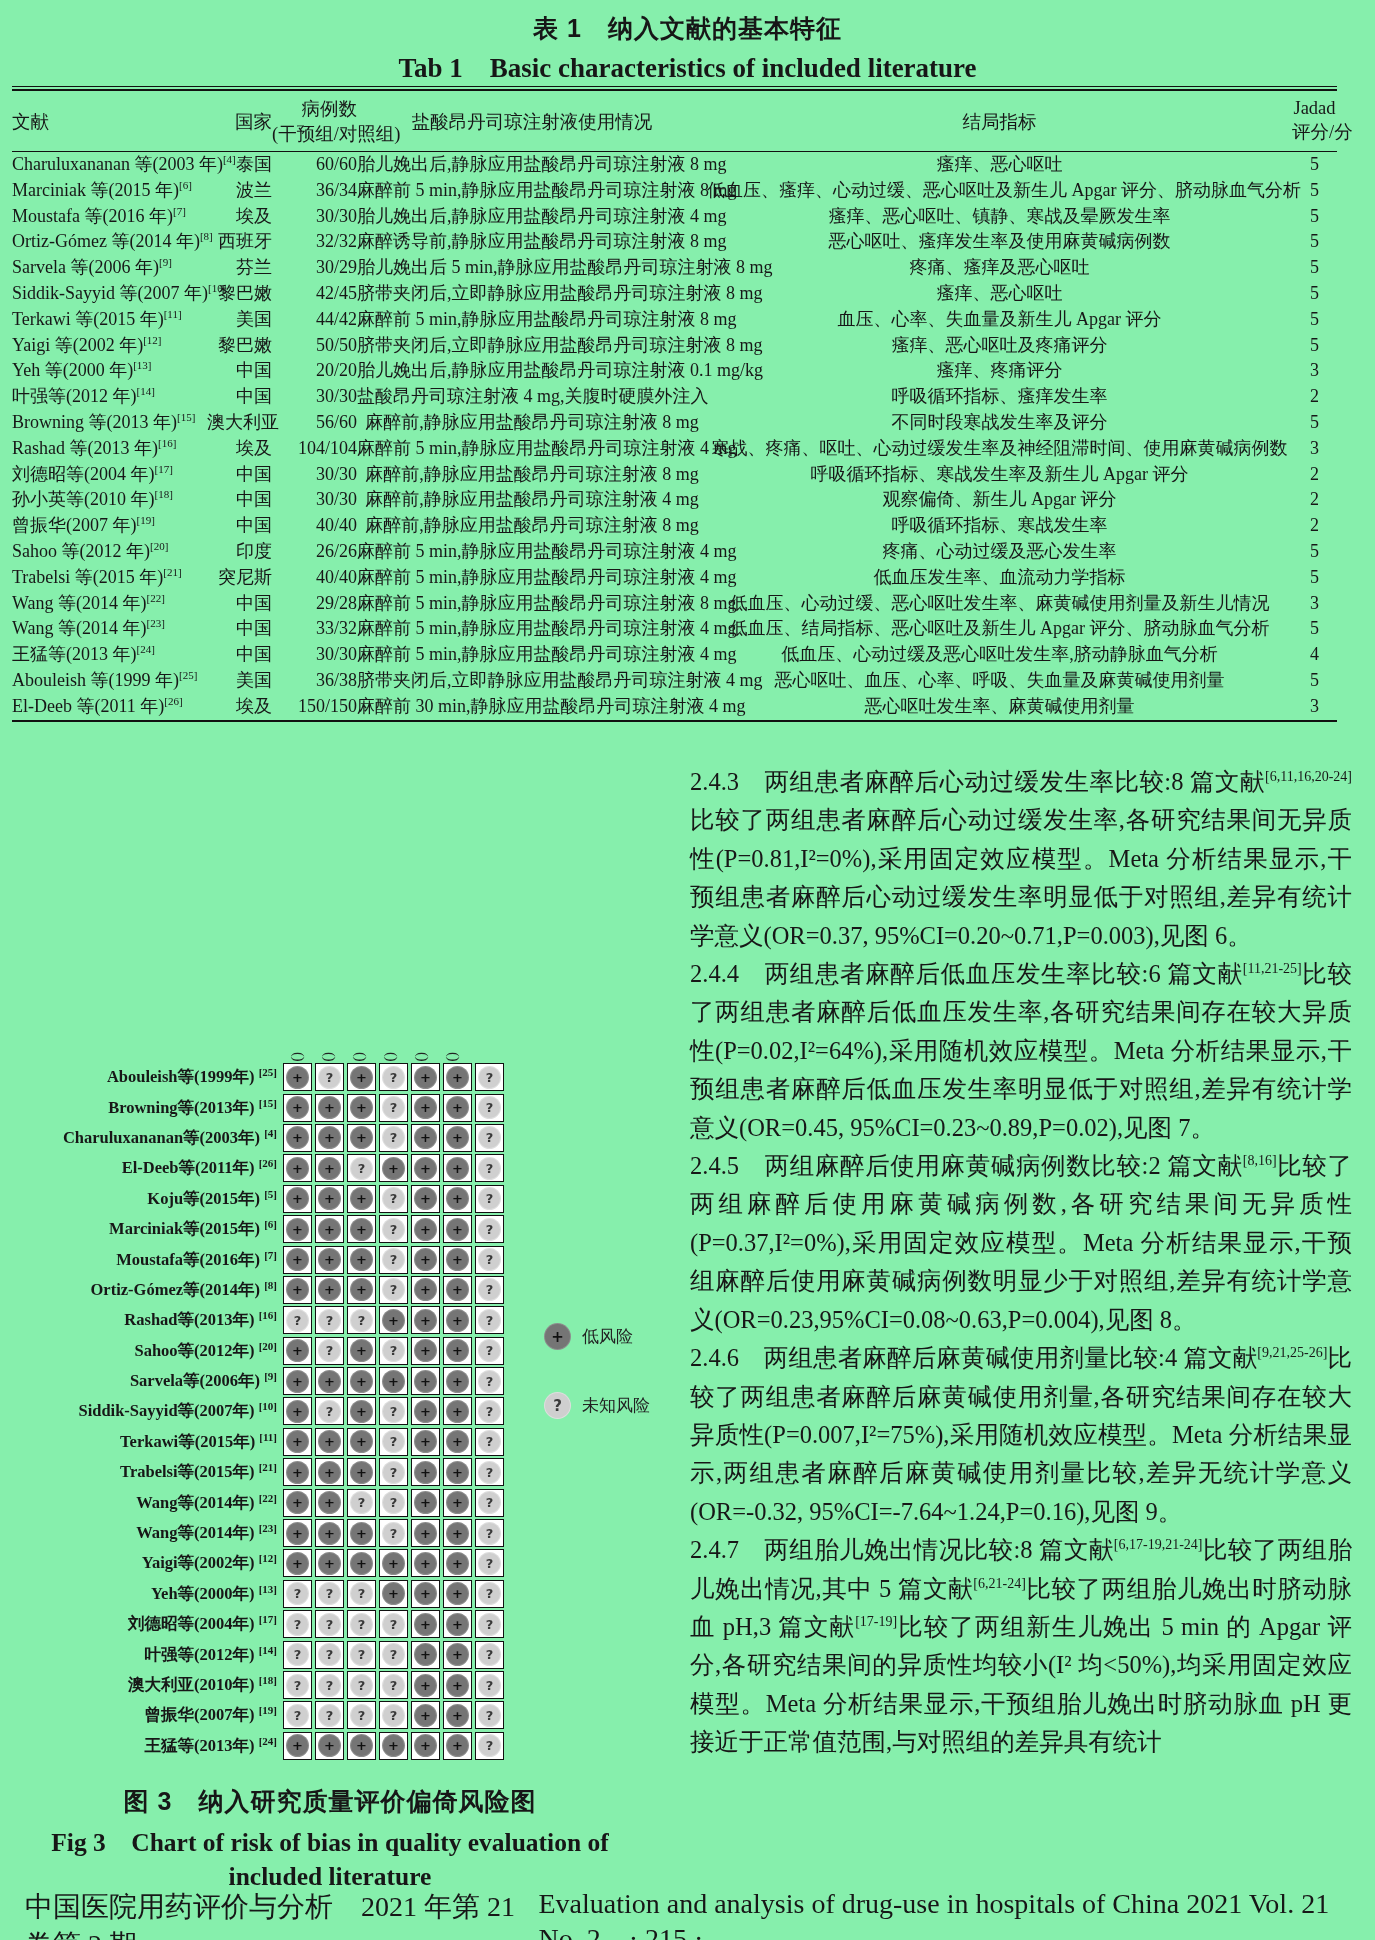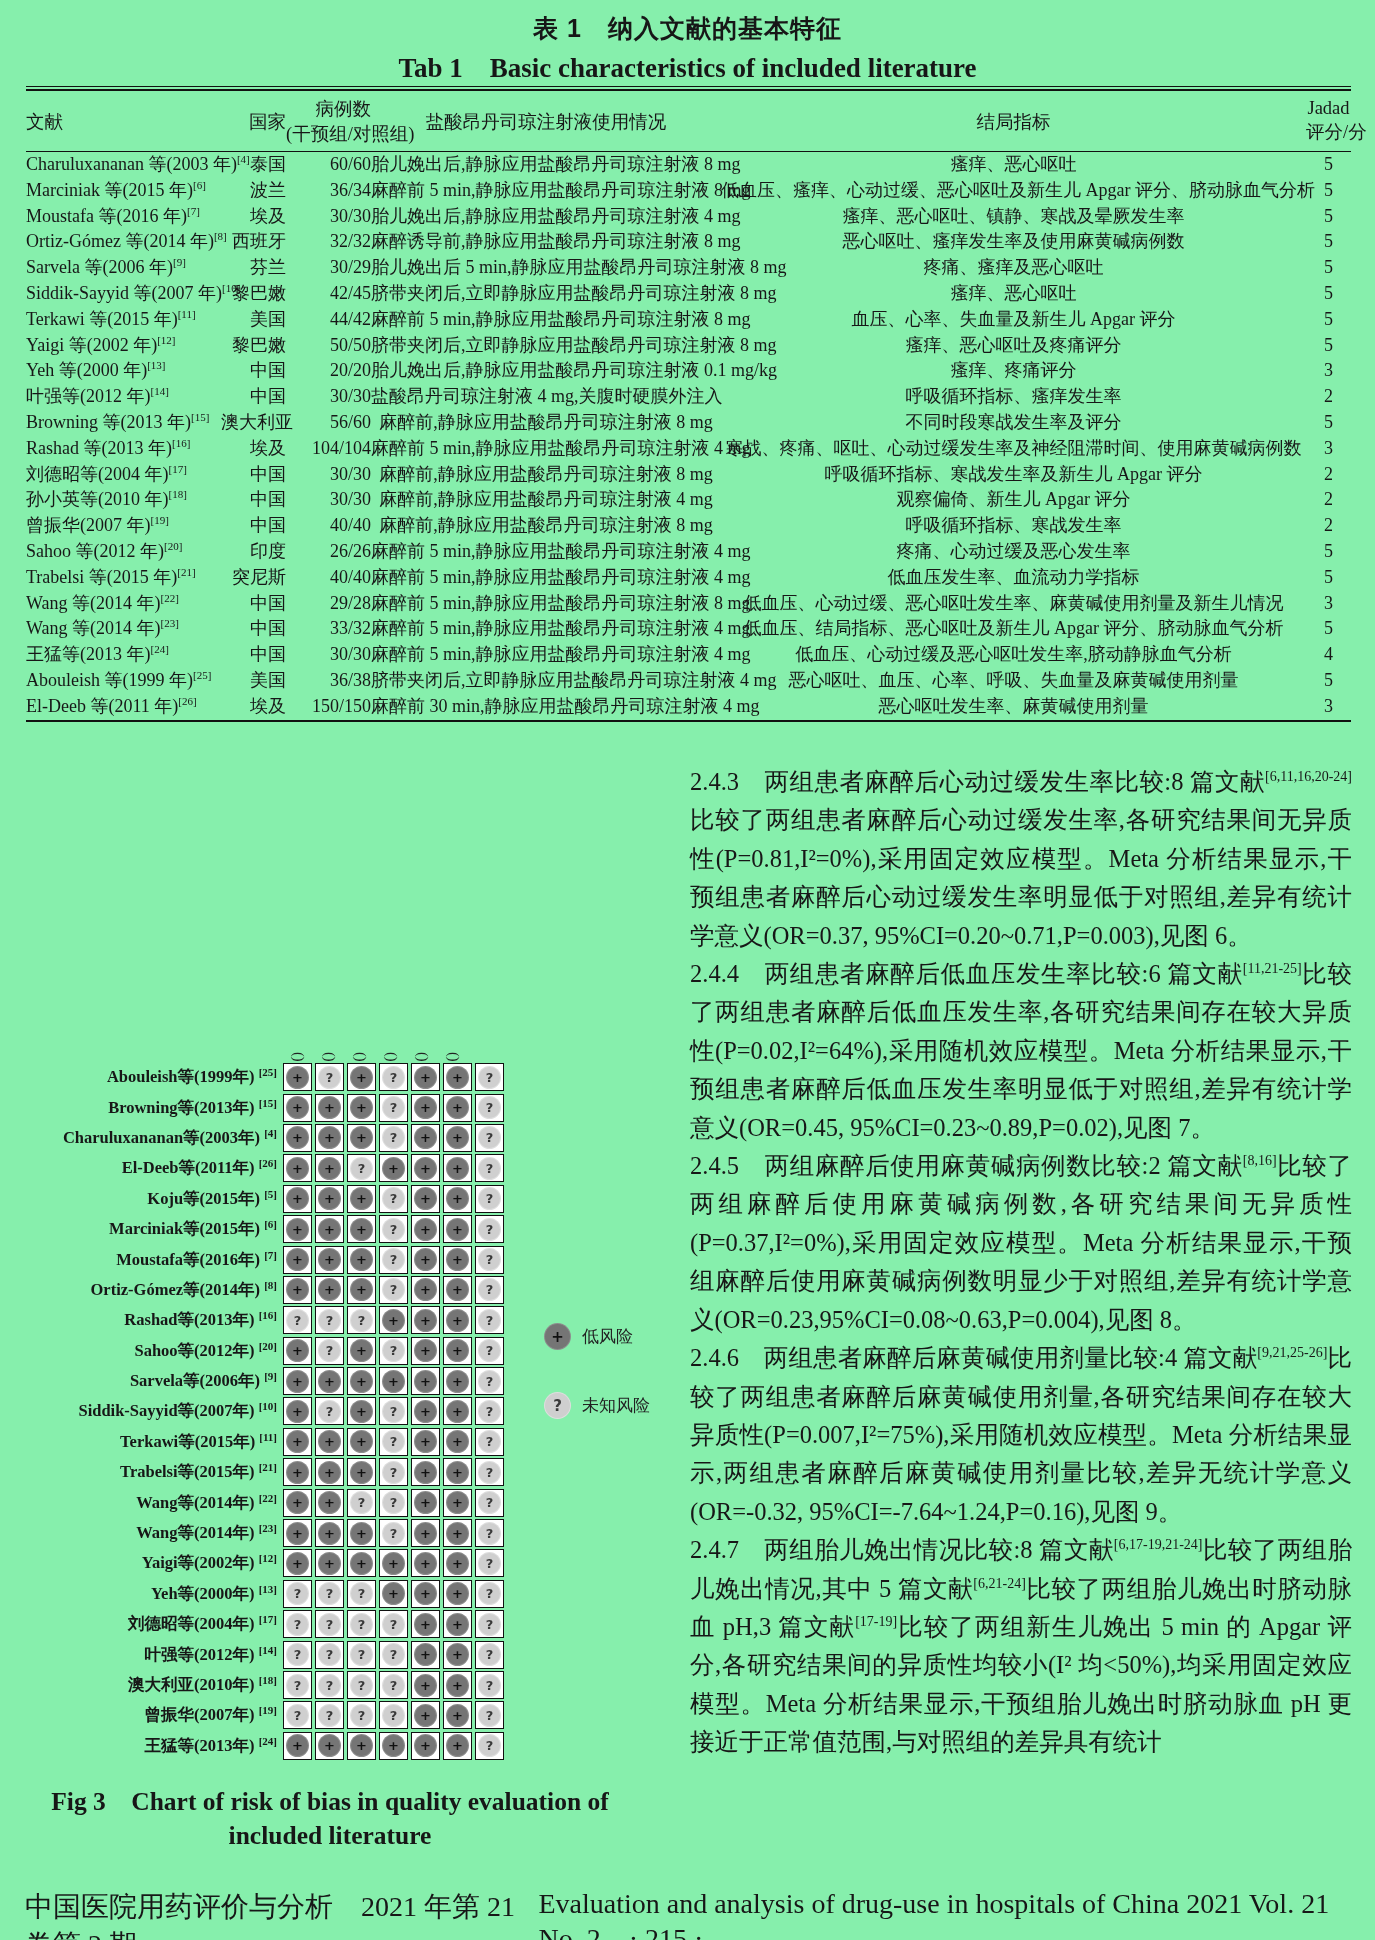--- a/index.html
+++ b/index.html
@@ -5,21 +5,21 @@
   html,body{margin:0;padding:0;background:#ffffff;}
   .page{position:relative;width:1375px;height:1940px;background:#86efac;color:#171717;
         font-family:"Liberation Serif","DejaVu Serif",serif;overflow:hidden;}
 
   
   .titles{position:absolute;top:12px;left:0;width:100%;text-align:center;}
   .title-zh{font-family:"Liberation Sans","DejaVu Sans",sans-serif;font-weight:bold;font-size:25px;letter-spacing:1px;}
   .title-en{font-weight:bold;font-size:27px;margin-top:5px;}
 
   
-  .tbl-wrap{position:absolute;left:26px;top:86px;width:1325px;}
+  .tbl-wrap{position:absolute;left:12px;top:86px;width:1325px;}
   .rule-top{height:2px;border-top:1.5px solid #111;border-bottom:2.5px solid #111;}
   .rule-bottom{border-top:2.5px solid #111;height:0;}
   table.littab{width:100%;border-collapse:collapse;table-layout:fixed;font-size:18px;}
   table.littab th{font-weight:normal;vertical-align:middle;padding:5px 0 5px;white-space:nowrap;
                   border-bottom:1.5px solid #111;font-size:18.5px;}
   table.littab td{height:25.8px;line-height:25.8px;padding:0;white-space:nowrap;overflow:visible;}
   .c-study{width:195px;text-align:left;}
   .c-country{width:65px;text-align:right;}
   .c-cases{width:85px;text-align:right;}
   .c-usage{width:350px;text-align:center;}
@@ -892,20 +892,21 @@
           <span class="rb-circle low">+</span>
           <span class="rb-legend-label">低风险</span>
         </div>
 
         <div class="rb-legend-item">
           <span class="rb-circle unknown">?</span>
           <span class="rb-legend-label">未知风险</span>
         </div>
       </div>
     <div class="fig-captions">
+      <div class="fig-caption-zh">图 3　纳入研究质量评价偏倚风险图</div>
       <div class="fig-caption-en">Fig 3　Chart of risk of bias in quality evaluation of included literature</div>
     </div>
   </div>
 
   <div class="article">
 
       <p class="para">2.4.3　两组患者麻醉后心动过缓发生率比较:8 篇文献<sup>[6,11,16,20-24]</sup>比较了两组患者麻醉后心动过缓发生率,各研究结果间无异质性(P=0.81,I²=0%),采用固定效应模型。Meta 分析结果显示,干预组患者麻醉后心动过缓发生率明显低于对照组,差异有统计学意义(OR=0.37, 95%CI=0.20~0.71,P=0.003),见图 6。</p>
 
       <p class="para">2.4.4　两组患者麻醉后低血压发生率比较:6 篇文献<sup>[11,21-25]</sup>比较了两组患者麻醉后低血压发生率,各研究结果间存在较大异质性(P=0.02,I²=64%),采用随机效应模型。Meta 分析结果显示,干预组患者麻醉后低血压发生率明显低于对照组,差异有统计学意义(OR=0.45, 95%CI=0.23~0.89,P=0.02),见图 7。</p>
 

